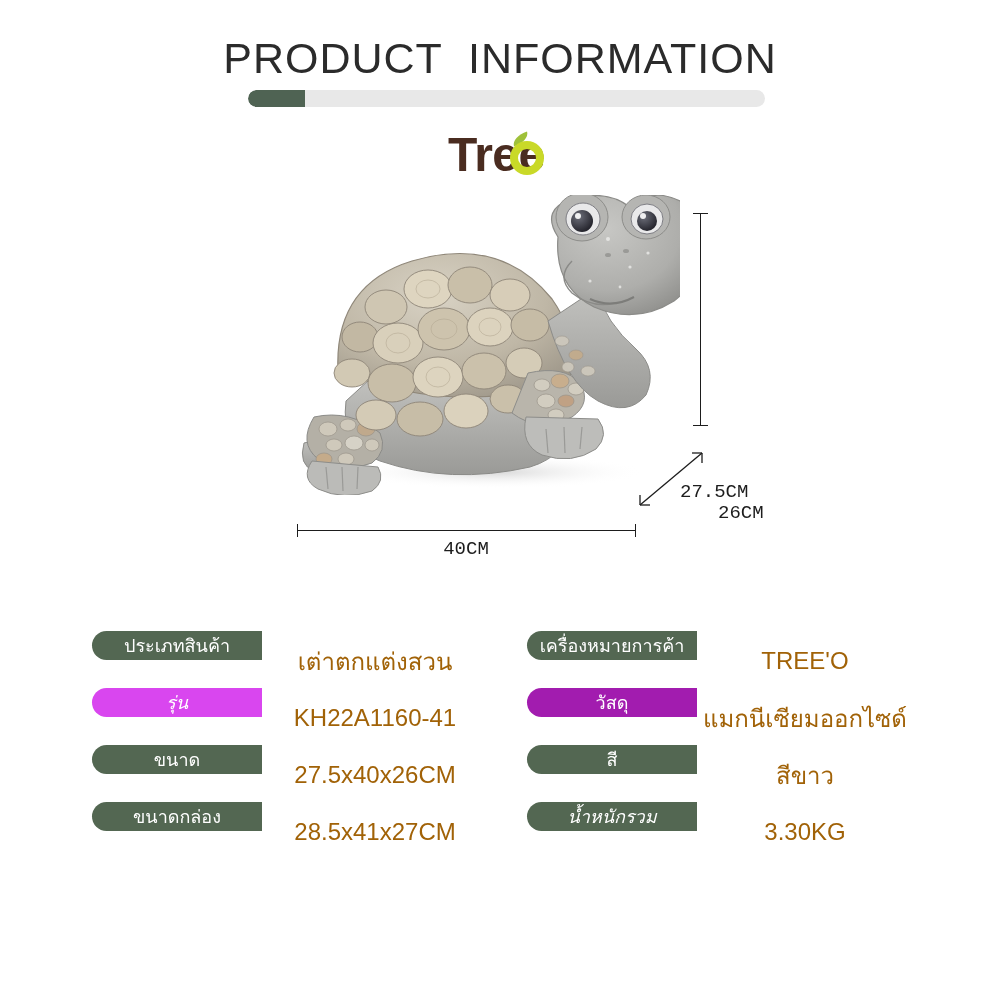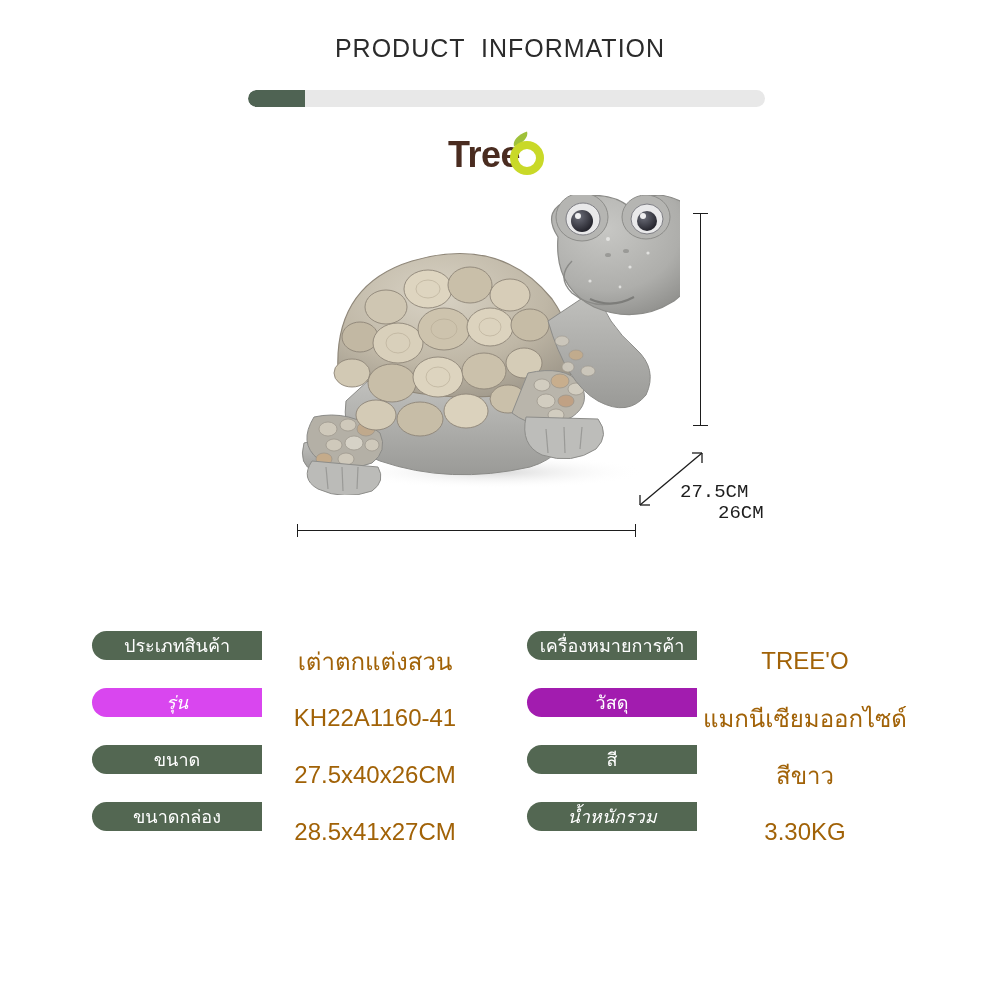--- a/index.html
+++ b/index.html
@@ -16,21 +16,21 @@
     -webkit-font-smoothing: antialiased;
   }
 
   
   #page-title {
     position: absolute;
     top: 34px;
     left: 0;
     width: 1000px;
     text-align: center;
-    font-size: 25px;
+    font-size: 43px;
     font-weight: 400;
     letter-spacing: 1px;
     color: #2b2b2b;
     white-space: pre;
   }
 
   #progress-bar {
     position: absolute;
     left: 248px;
     top: 90px;
@@ -55,21 +55,21 @@
     position: absolute;
     left: 448px;
     top: 133px;
     width: 110px;
     height: 46px;
   }
   #logo-word {
     position: absolute;
     left: 0;
     top: 2px;
-    font-size: 36px;
+    font-size: 48px;
     font-weight: 700;
     color: #4a2c20;
     letter-spacing: -0.5px;
     line-height: 40px;
   }
   #logo-ring {
     position: absolute;
     left: 62px;
     top: 8px;
     width: 34px;
@@ -357,20 +357,21 @@
   </div>
 
   <div id="dim-height-line"></div>
   <div class="cap-h" style="top:23px;"></div>
   <div class="cap-h" style="top:235px;"></div>
   <div class="dim-label" id="dim-height-label">26CM</div>
 
   <div id="dim-width-line"></div>
   <div class="cap-v" style="left:297px;"></div>
   <div class="cap-v" style="left:635px;"></div>
+  <div class="dim-label" id="dim-width-label">40CM</div>
 
   <div id="dim-depth-wrap">
     <svg width="160" height="70" viewBox="0 0 160 70" xmlns="http://www.w3.org/2000/svg">
       <line x1="10" y1="60" x2="72" y2="8" stroke="#1d1d1d" stroke-width="1.3"></line>
       <line x1="10" y1="60" x2="10" y2="50" stroke="#1d1d1d" stroke-width="1.3"></line>
       <line x1="10" y1="60" x2="20" y2="60" stroke="#1d1d1d" stroke-width="1.3"></line>
       <line x1="72" y1="8" x2="72" y2="18" stroke="#1d1d1d" stroke-width="1.3"></line>
       <line x1="72" y1="8" x2="62" y2="8" stroke="#1d1d1d" stroke-width="1.3"></line>
     </svg>
   </div>

